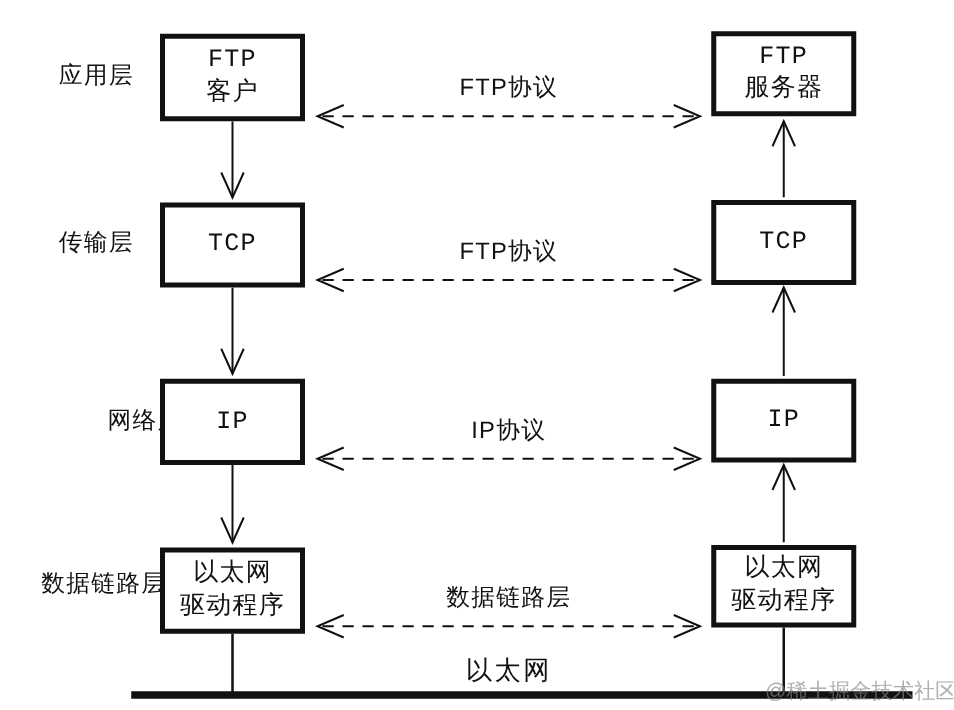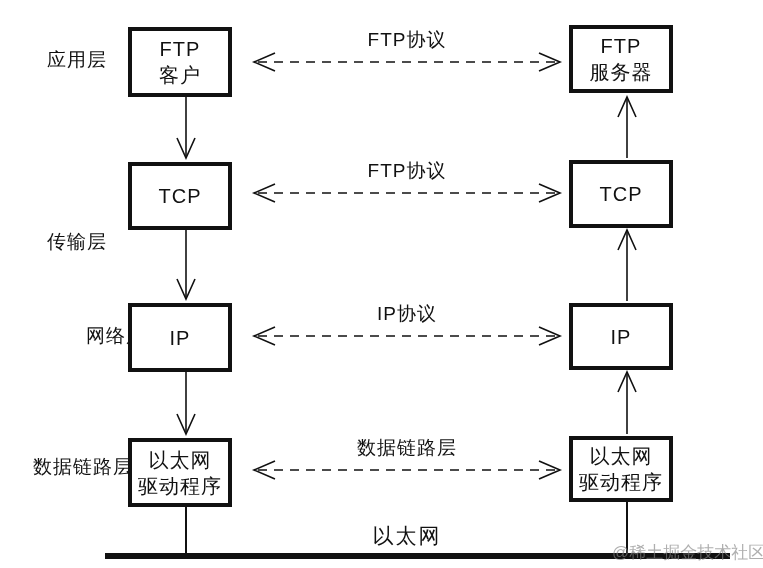--- a/index.html
+++ b/index.html
@@ -13,35 +13,35 @@
     overflow: hidden;
   }
   .layer-label {
     position: absolute;
     font-size: 19px;
     letter-spacing: 1px;
     white-space: nowrap;
     color: #111111;
   }
   .ll-0 { left: 47px;  top: 47px; }
-  .ll-1 { left: 47px;  top: 181px; margin-top: 48px; }
+  .ll-1 { left: 47px;  top: 181px; }
   .ll-2 { left: 47px;  top: 323px; margin-left: 39px; }
   .ll-3 { left: 5px;   top: 454px; margin-left: 28px; }
 
   .box {
     position: absolute;
     box-sizing: border-box;
-    width: 104px;
+    width: 116px;
     border: 4px solid #111111;
     background: #ffffff;
     display: flex;
     align-items: center;
     justify-content: center;
     text-align: center;
-    font-family: Liberation Sans, sans-serif;
+    font-family: Liberation Mono, monospace;
     font-size: 20px;
     line-height: 1.3;
     letter-spacing: 1px;
     white-space: pre-line;
   }
   .bx-left  { left: 128px; }
   .bx-right { left: 569px; }
   .bt-0l { top: 27px;  height: 70px; }
   .bt-1l { top: 162px; height: 68px; }
   .bt-2l { top: 303px; height: 69px; }
@@ -49,20 +49,21 @@
   .bt-0r { top: 25px;  height: 68px; }
   .bt-1r { top: 160px; height: 68px; }
   .bt-2r { top: 303px; height: 67px; }
   .bt-3r { top: 436px; height: 66px; }
 
   .proto {
     position: absolute;
     left: 250px;
     width: 314px;
     text-align: center;
+    margin-top: 31px;
   }
   .pt-0 { top: 29px; }
   .pt-1 { top: 160px; }
   .pt-2 { top: 303px; }
   .pt-3 { top: 437px; }
   .proto-label {
     display: block;
     font-size: 19px;
     line-height: 22px;
     height: 22px;

